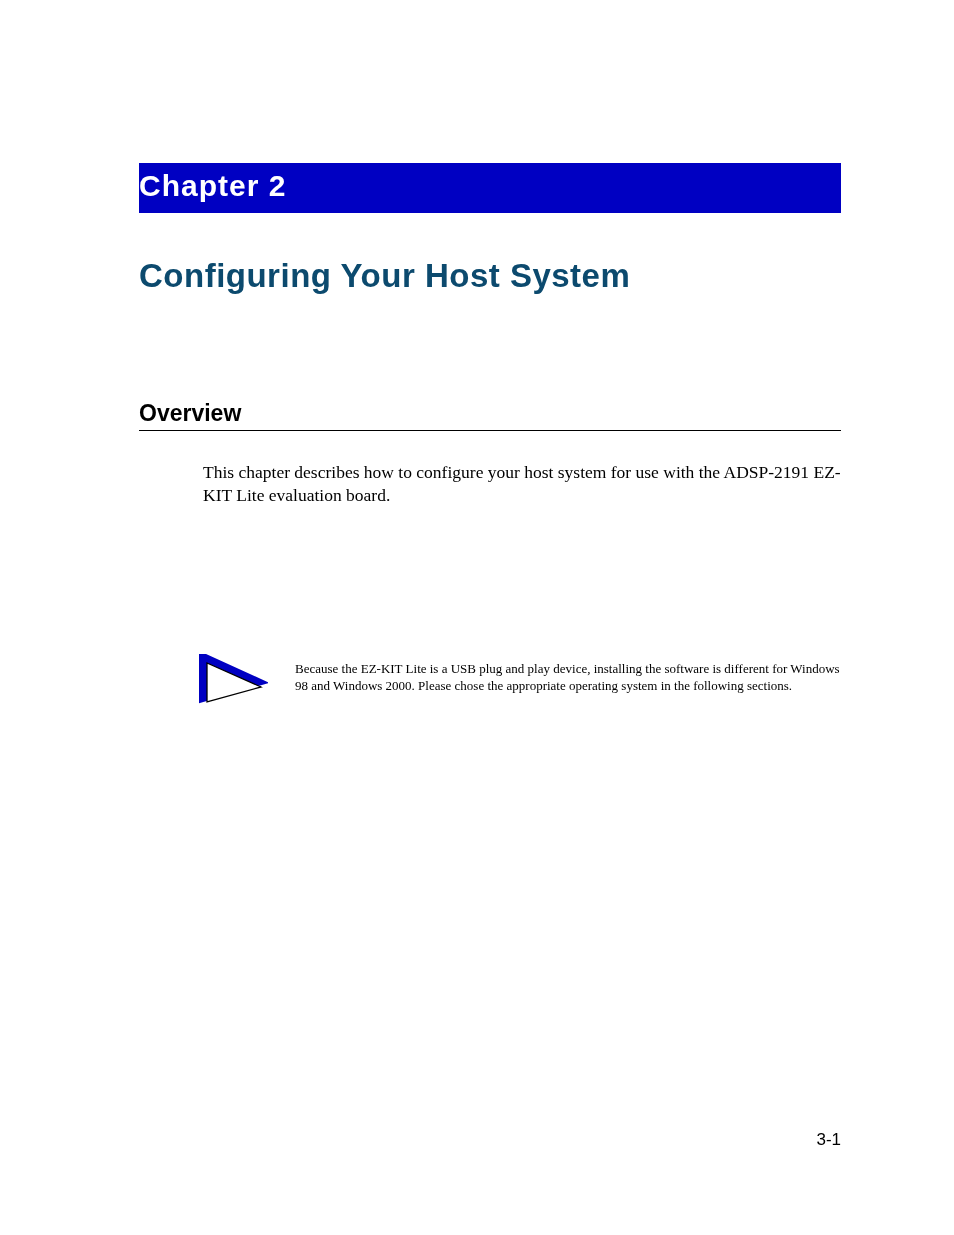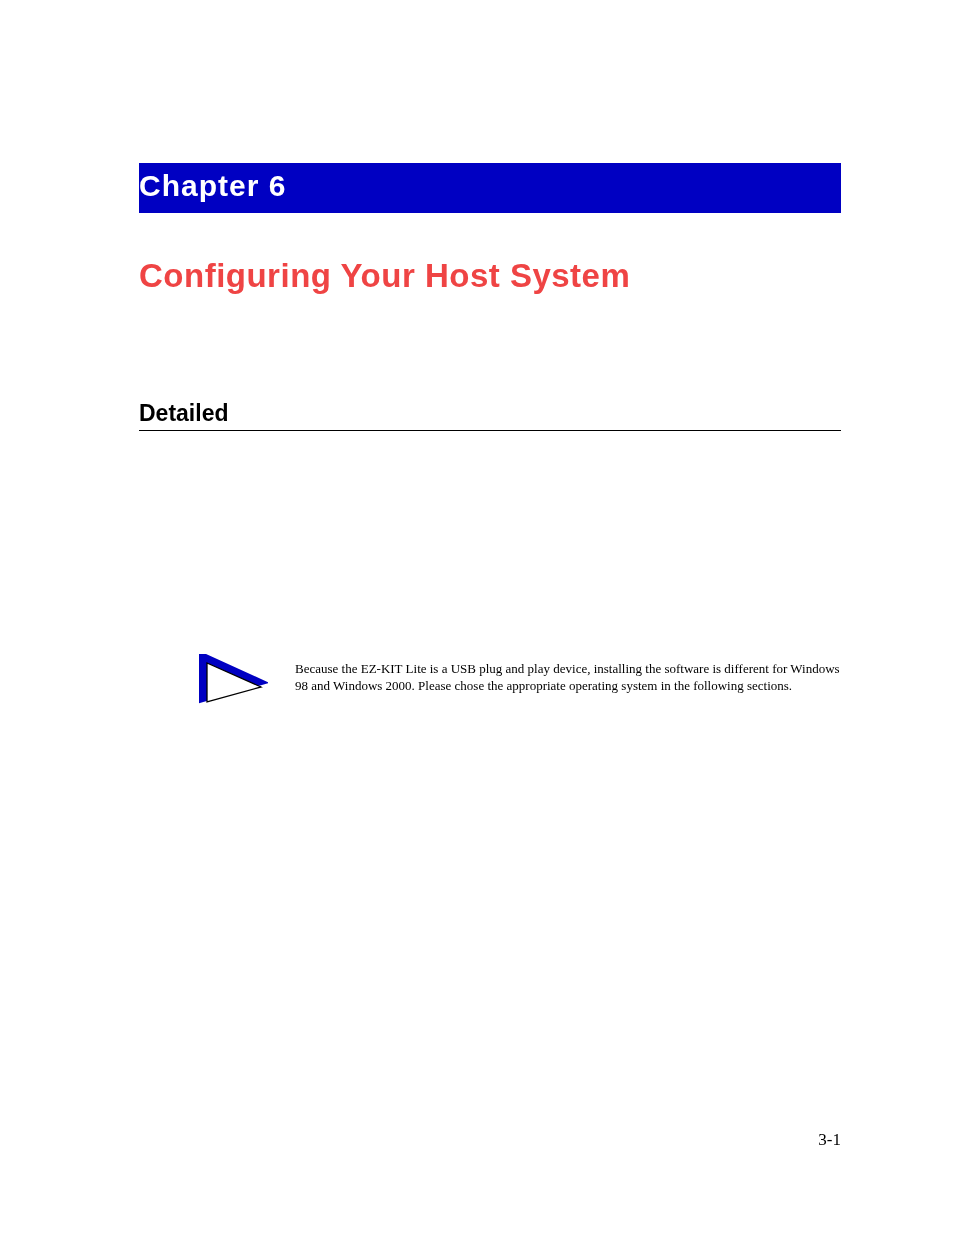--- a/index.html
+++ b/index.html
@@ -31,21 +31,21 @@
     color: #ffffff;
     font-family: Arial, Helvetica, sans-serif;
     font-weight: 700;
     font-size: 30px;
     letter-spacing: 1px;
   }
   .chapter-title {
     position: absolute;
     left: 139px;
     top: 257px;
-    color: #ef4444;
+    color: #0c4a6e;
     font-family: Arial, Helvetica, sans-serif;
     font-weight: 700;
     font-size: 33px;
     letter-spacing: 0.5px;
   }
   .hr-line {
     position: absolute;
     left: 139px;
     top: 430px;
     width: 702px;
@@ -86,38 +86,39 @@
     top: 654px;
     width: 70px;
     height: 52px;
   }
   .footer-page {
     position: absolute;
     right: 113px;
     bottom: 85px;
     font-size: 17px;
     color: #000000;
-    font-family: Liberation Serif, serif;
+    font-family: Liberation Sans, sans-serif;
   }
 </style>
 </head>
 <body>
 
 <div class="page">
 
   <div class="blue-bar"></div>
 
-  <div class="chapter-number">Chapter 6</div>
+  <div class="chapter-number">Chapter 2</div>
 
   <div class="chapter-title">Configuring Your Host System</div>
 
-  <div class="section-title">Detailed</div>
+  <div class="section-title">Overview</div>
 
   <div class="hr-line"></div>
 
+  <div class="body p1">This chapter describes how to configure your host system for use with the ADSP-2191 EZ-KIT Lite evaluation board.</div>
 
 
   <div class="note-icon">
     <svg viewBox="0 0 70 52" width="70" height="52" xmlns="http://www.w3.org/2000/svg">
 
       <polygon points="5,3 60,28 5,44" fill="none" stroke="#0000c2" stroke-width="8" stroke-linejoin="miter"></polygon>
 
       <polygon points="9,9 63,33 9,48" fill="#ffffff" stroke="#000000" stroke-width="1.3" stroke-linejoin="miter"></polygon>
     </svg>
   </div>

